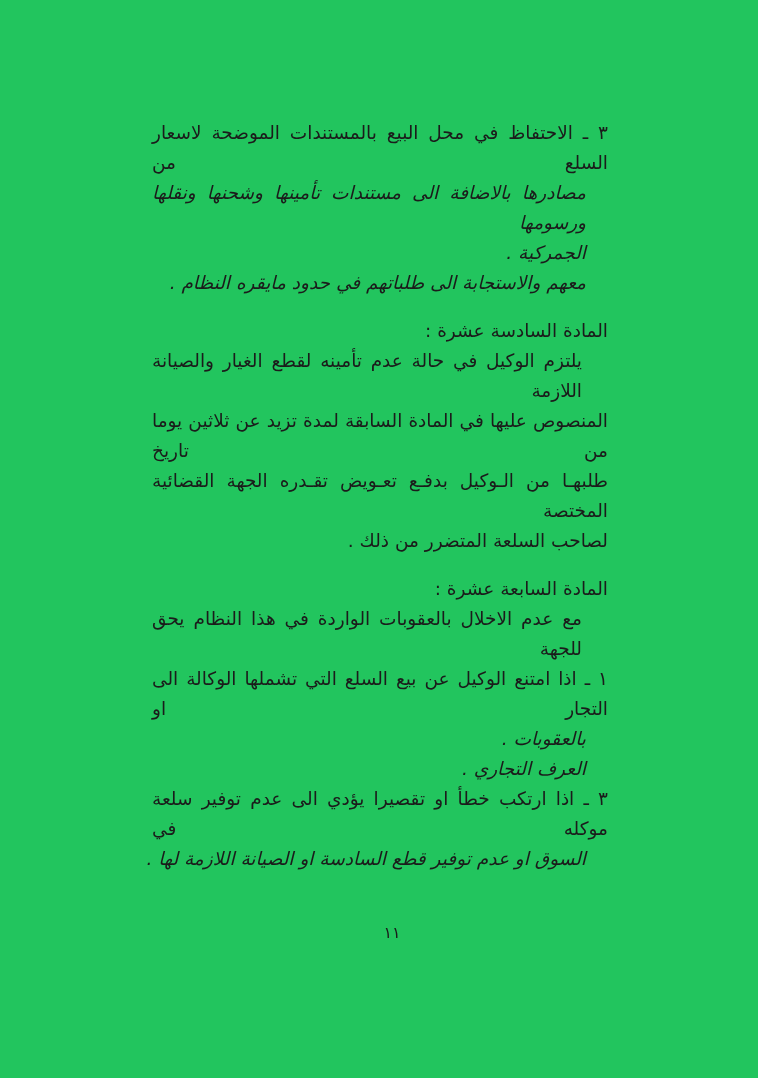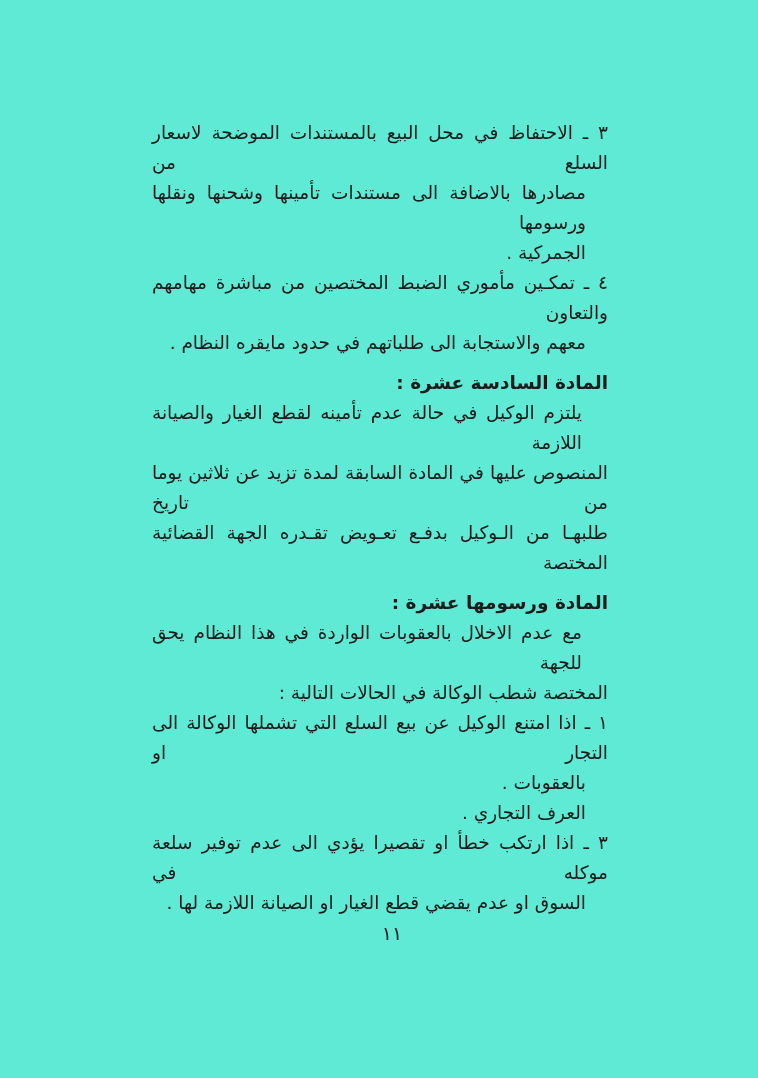--- a/index.html
+++ b/index.html
@@ -4,21 +4,21 @@
 <style>
   html, body {
     margin: 0;
     padding: 0;
     background: #ffffff;
   }
   .page {
     position: relative;
     width: 758px;
     height: 1078px;
-    background: #5eead4;
+    background: #22c55e;
     overflow: hidden;
     font-family: "DejaVu Sans", sans-serif;
   }
   .text-block {
     position: absolute;
     top: 118px;
     right: 150px;
     width: 456px;
     direction: rtl;
     color: #1b1b1b;
@@ -31,67 +31,66 @@
     white-space: nowrap;
     overflow: visible;
   }
   
   .ln.j {
     white-space: normal;
     text-align: justify;
     text-align-last: justify;
   }
   
-  .ln.cont { padding-right: 22px; }
+  .ln.cont { padding-right: 22px; font-style: italic; }
   
   .ln.ind { padding-right: 26px; }
   .head {
-    font-weight: 700;
-    margin-top: 10px;
+    font-weight: 400;
+    margin-top: 18px;
   }
   .page-number {
     position: absolute;
     top: 921px;
     left: 392px;
     transform: translateX(-50%);
     direction: rtl;
     color: #1b1b1b;
-    font-size: 19px;
+    font-size: 16px;
     line-height: 24px;
     letter-spacing: 2px;
   }
 </style>
 </head>
 <body>
 
 <div class="page">
 
   <div class="text-block" dir="rtl">
 
     <p class="ln j">٣ ـ الاحتفاظ في محل البيع بالمستندات الموضحة لاسعار السلع من</p>
     <p class="ln j cont">مصادرها بالاضافة الى مستندات تأمينها وشحنها ونقلها ورسومها</p>
     <p class="ln cont">الجمركية .</p>
 
-    <p class="ln j">٤ ـ تمكـين مأموري الضبط المختصين من مباشرة مهامهم والتعاون</p>
     <p class="ln cont">معهم والاستجابة الى طلباتهم في حدود مايقره النظام .</p>
 
     <p class="ln head">المادة السادسة عشرة :</p>
     <p class="ln j ind">يلتزم الوكيل في حالة عدم تأمينه لقطع الغيار والصيانة اللازمة</p>
     <p class="ln j">المنصوص عليها في المادة السابقة لمدة تزيد عن ثلاثين يوما من تاريخ</p>
     <p class="ln j">طلبهـا من الـوكيل بدفـع تعـويض تقـدره الجهة القضائية المختصة</p>
+    <p class="ln">لصاحب السلعة المتضرر من ذلك .</p>
 
-    <p class="ln head">المادة ورسومها عشرة :</p>
+    <p class="ln head">المادة السابعة عشرة :</p>
     <p class="ln j ind">مع عدم الاخلال بالعقوبات الواردة في هذا النظام يحق للجهة</p>
-    <p class="ln">المختصة شطب الوكالة في الحالات التالية :</p>
 
     <p class="ln j">١ ـ اذا امتنع الوكيل عن بيع السلع التي تشملها الوكالة الى التجار او</p>
     <p class="ln cont">بالعقوبات .</p>
 
     <p class="ln cont">العرف التجاري .</p>
 
     <p class="ln j">٣ ـ اذا ارتكب خطأ او تقصيرا يؤدي الى عدم توفير سلعة موكله في</p>
-    <p class="ln cont">السوق او عدم يقضي قطع الغيار او الصيانة اللازمة لها .</p>
+    <p class="ln cont">السوق او عدم توفير قطع السادسة او الصيانة اللازمة لها .</p>
 
   </div>
 
   <div class="page-number">١١</div>
 
 </div>
 
 </body></html>

